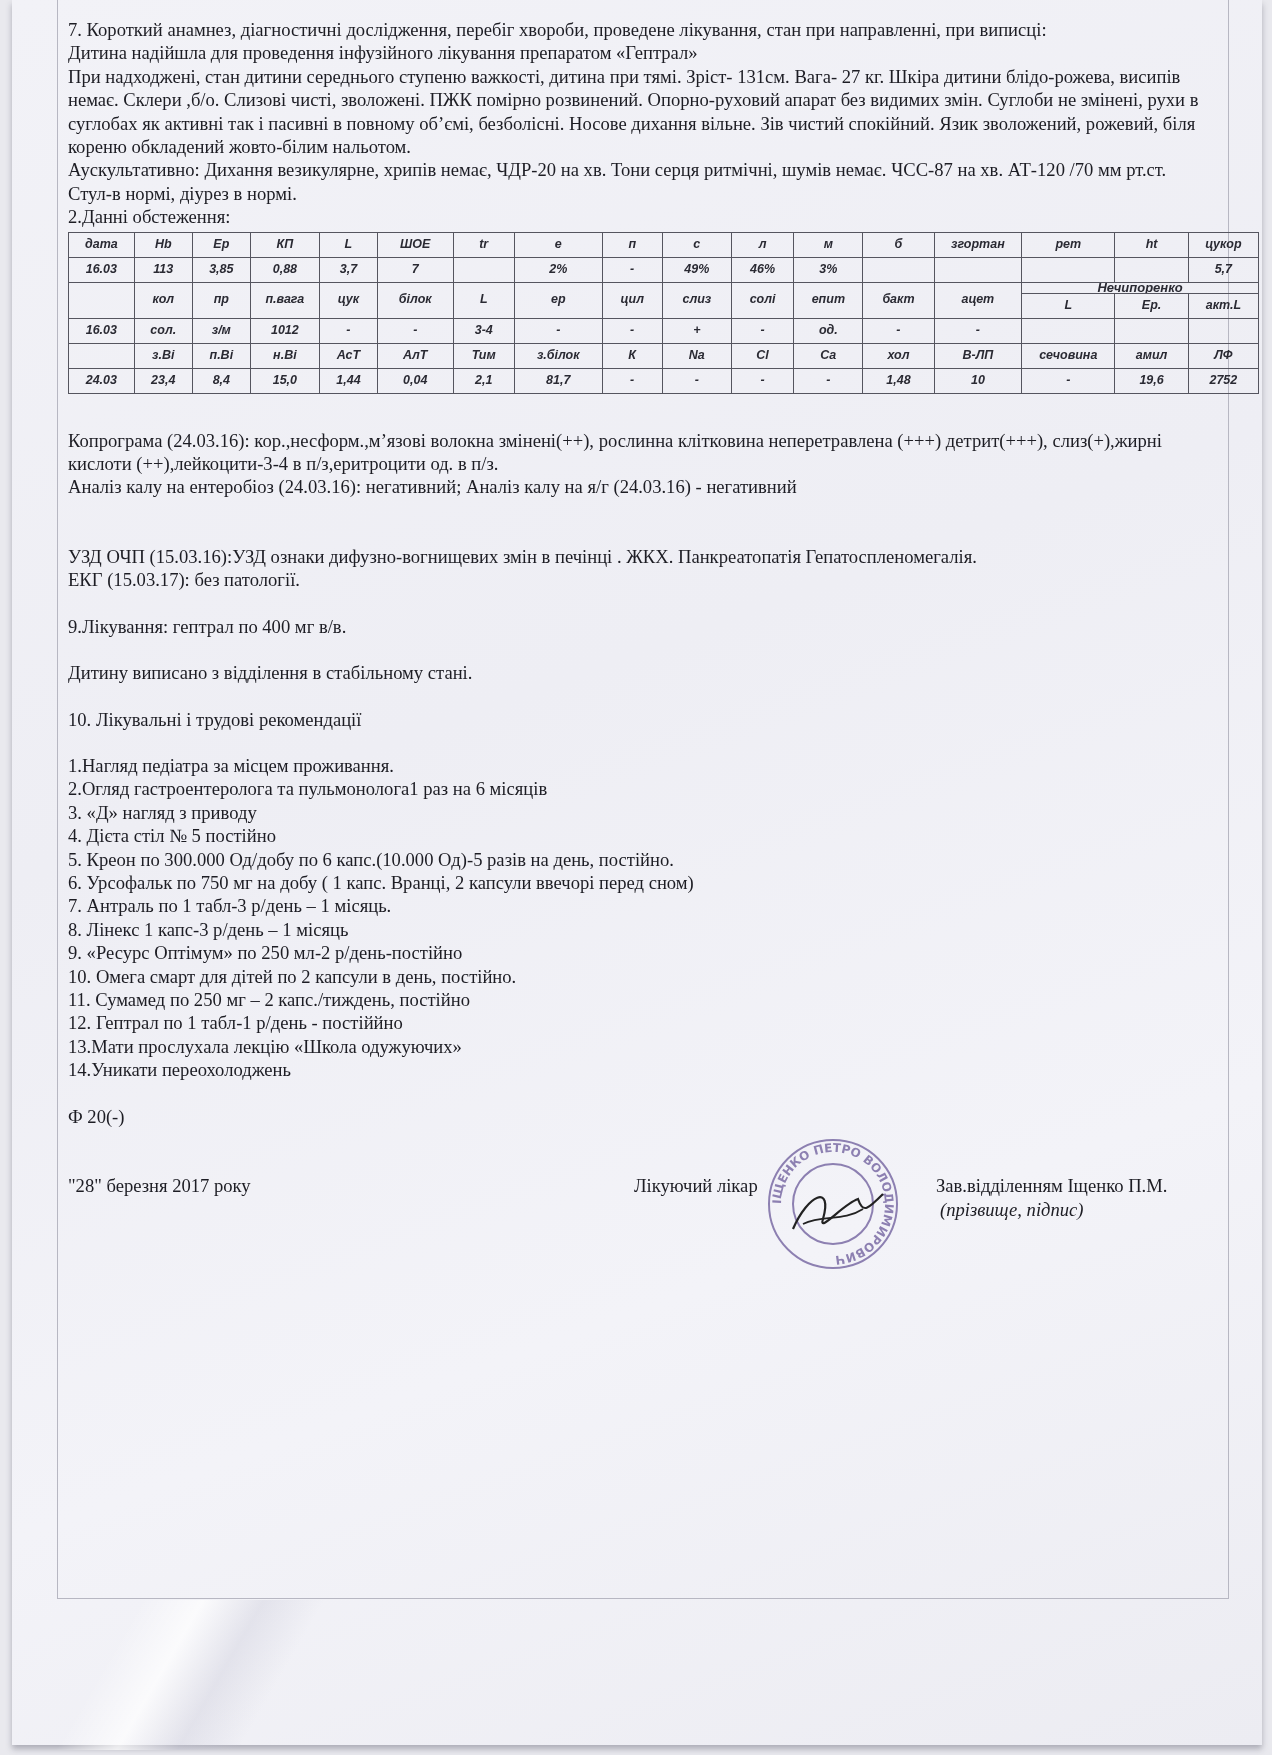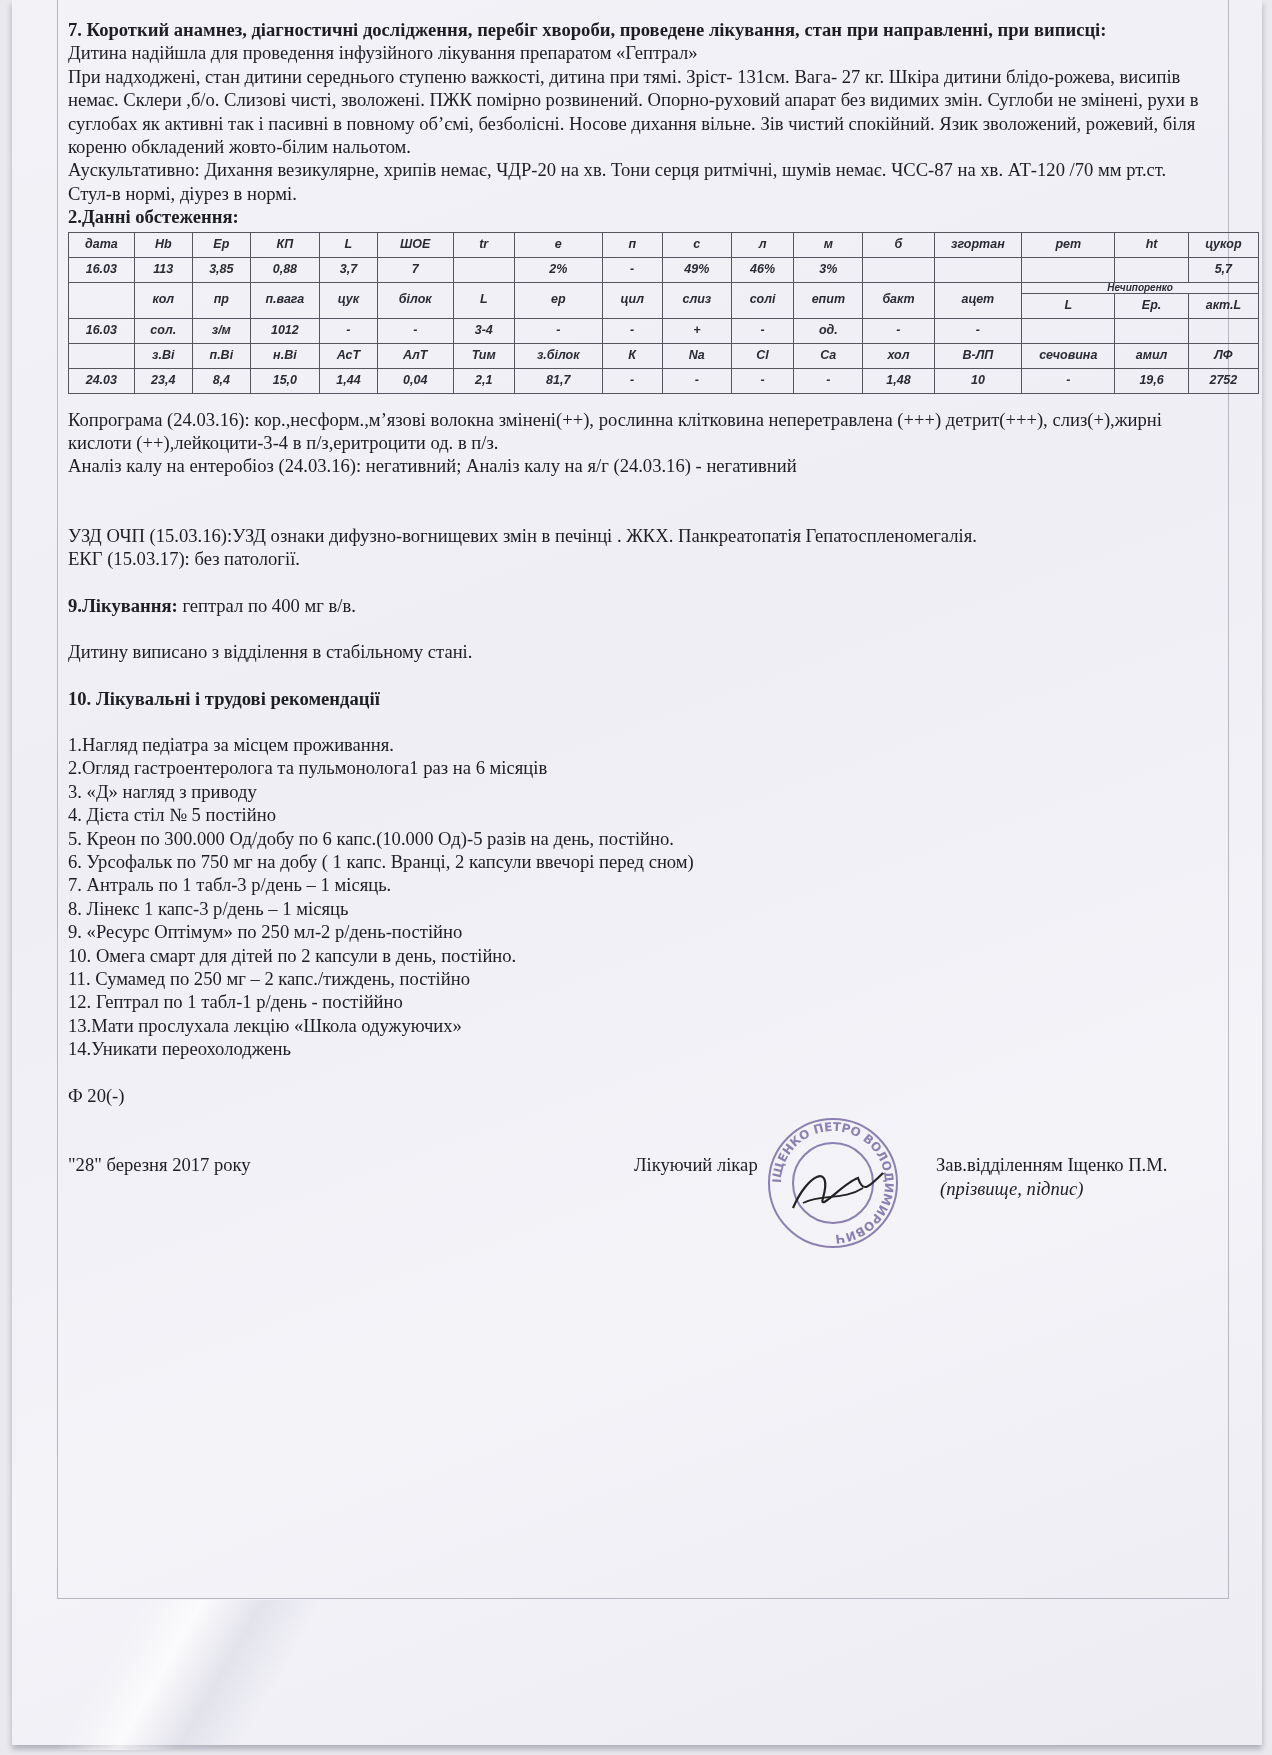--- a/index.html
+++ b/index.html
@@ -21,34 +21,34 @@
       pointer-events:none;
     }
     .frame {
       position:absolute; left:57px; top:0; width:1170px; height:1598px;
       border-left:1px solid #b7b7c2; border-right:1px solid #b7b7c2; border-bottom:1px solid #b7b7c2;
     }
     .content {
       position:absolute; left:68px; top:18px; width:1160px;
       font-size:18.6px; line-height:23.4px;
     }
-    .h { font-weight:bold; }
+    .h { font-weight:normal; }
     p { margin:0; }
     .gap1 { height:23px; }
     .gap2 { height:46px; }
     table.lab {
-      border-collapse:collapse; margin-top:3px; margin-bottom:14px;
+      border-collapse:collapse; margin-top:3px; margin-bottom:35px;
       font-family:"Liberation Sans", sans-serif; font-style:italic; font-weight:bold;
       font-size:12.5px; color:#2a2a33; width:1191px; table-layout:fixed;
     }
     table.lab td {
       border:1px solid #55555f; text-align:center; height:24px; padding:0 2px;
       white-space:nowrap; overflow:hidden;
     }
-    table.lab td.small { font-size:10px; height:10px; line-height:10px; }
+    table.lab td.small { font-size:13px; height:10px; line-height:10px; }
     .sigrow { position:relative; height:70px; }
     .sig-date { position:absolute; left:0; top:0; }
     .sig-doc { position:absolute; left:537px; top:0;margin-left:29px; }
     .sig-head { position:absolute; left:848px; top:0;margin-left:20px; }
     .sig-hint { position:absolute; left:872px; top:24px;font-style:italic; }
     .stamp {
       position:absolute; left:695px; top:-40px; width:140px; height:140px;
     }
   </style>
 </head>

